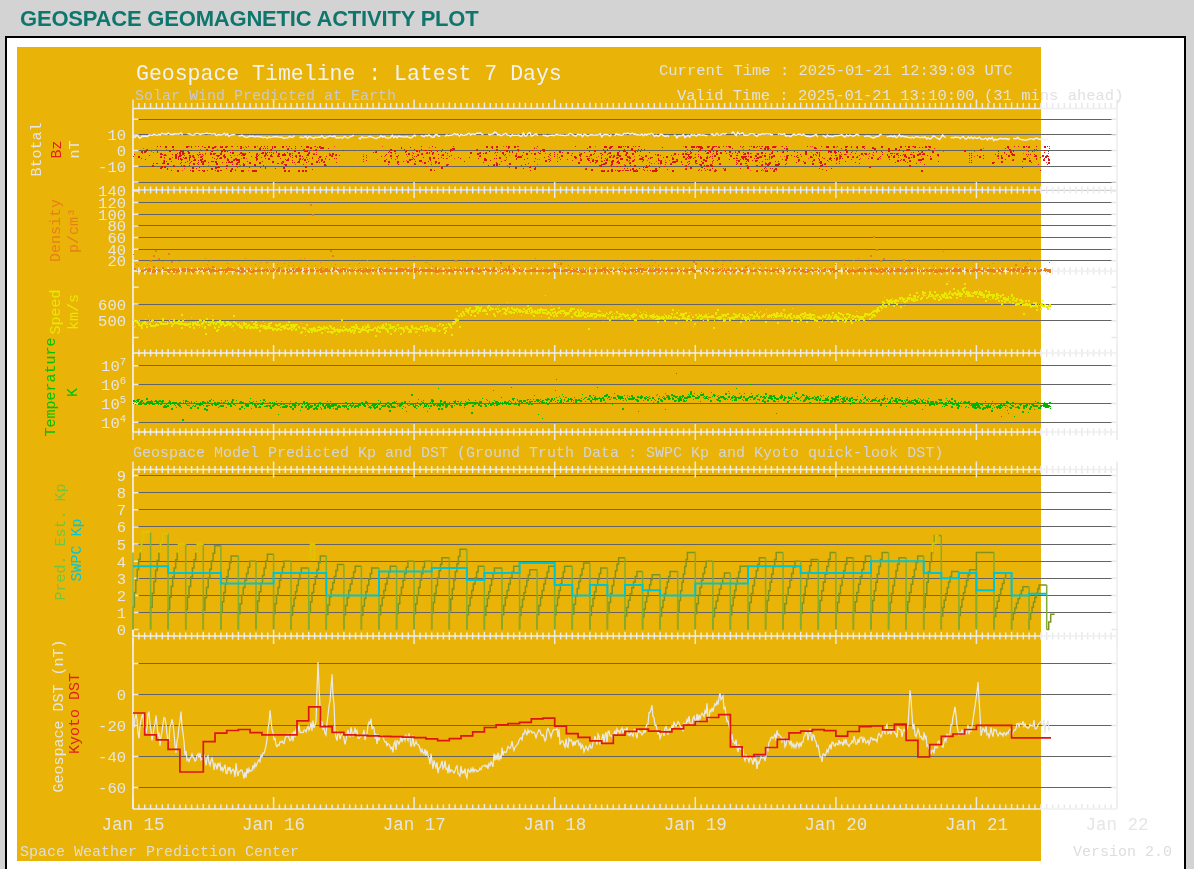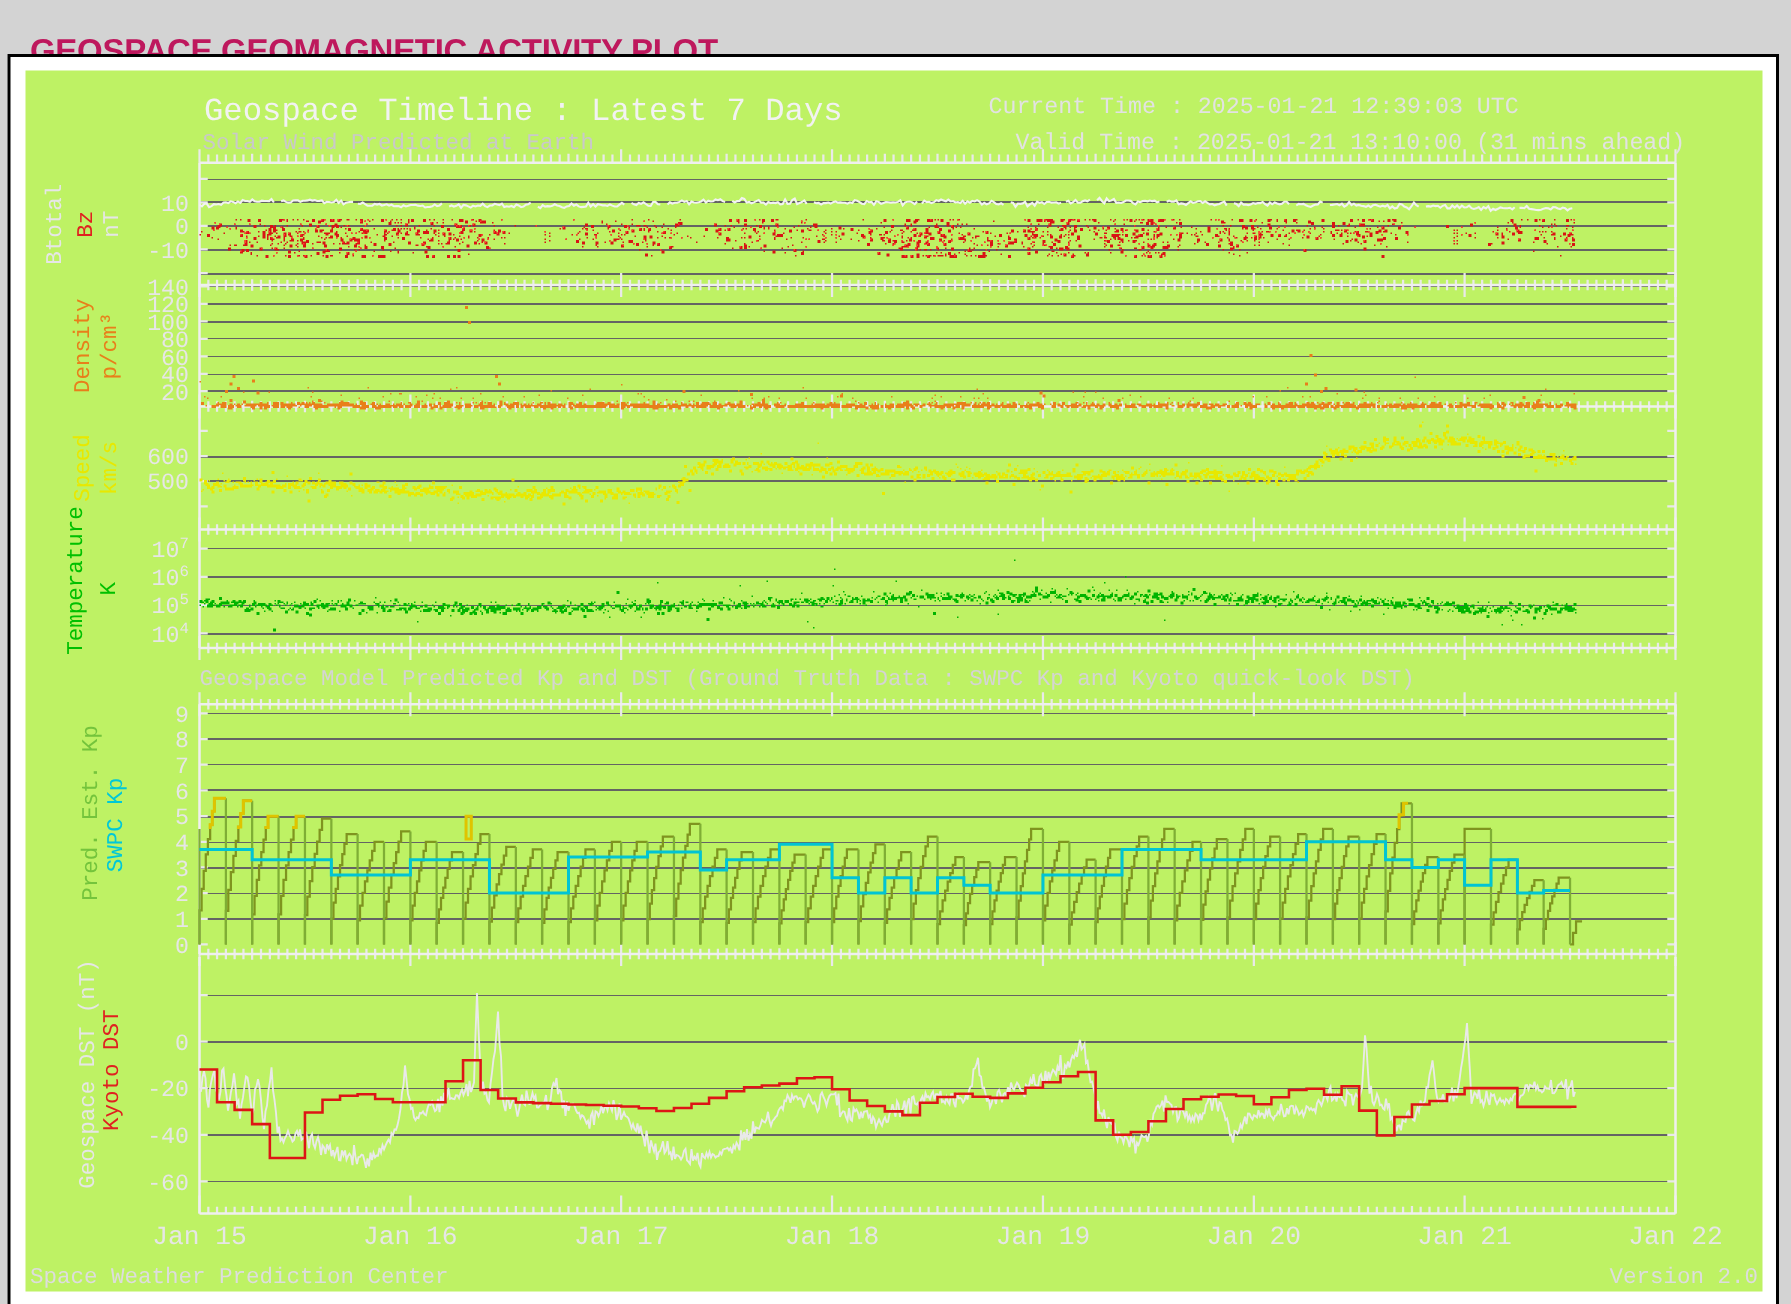--- a/index.html
+++ b/index.html
@@ -1,17 +1,17 @@
 <!DOCTYPE html>
 <html><head><meta charset="utf-8"><style>
 html,body{margin:0;padding:0;background:#d3d3d3;width:1194px;height:869px;overflow:hidden}
-#hdr{position:absolute;left:20px;top:21px;font-family:"Liberation Sans",sans-serif;
-font-weight:bold;font-size:22px;color:#be185d;letter-spacing:-0.2px}
+#hdr{position:absolute;left:20px;top:6px;font-family:"Liberation Sans",sans-serif;
+font-weight:bold;font-size:22px;color:#0f766e;letter-spacing:-0.2px}
 #box{position:absolute;left:5px;top:36px;width:1177px;height:845px;background:#fff;border:2px solid #000}
-#plot{position:absolute;left:17px;top:47px;width:1158px;height:814px;background:#bef264}
+#plot{position:absolute;left:17px;top:47px;width:1024px;height:814px;background:#eab308}
 svg text{white-space:pre}
 *{-webkit-font-smoothing:antialiased}
 </style></head><body>
 <div id="hdr">GEOSPACE GEOMAGNETIC ACTIVITY PLOT</div>
 <div id="box"></div>
 <div id="plot"><svg width="1158" height="814" viewBox="0 0 1158 814">
       <path d="M116.0 72.5H1100.0M116.0 87.5H1100.0M116.0 103.5H1100.0M116.0 119.5H1100.0M116.0 135.5H1100.0M116.0 143.5H1100.0M116.0 155.5H1100.0M116.0 167.5H1100.0M116.0 178.5H1100.0M116.0 190.5H1100.0M116.0 202.5H1100.0M116.0 213.5H1100.0M116.0 257.5H1100.0M116.0 273.5H1100.0M116.0 318.5H1100.0M116.0 337.5H1100.0M116.0 356.5H1100.0M116.0 375.5H1100.0M116.0 565.5H1100.0M116.0 548.5H1100.0M116.0 531.5H1100.0M116.0 514.5H1100.0M116.0 497.5H1100.0M116.0 479.5H1100.0M116.0 462.5H1100.0M116.0 445.5H1100.0M116.0 428.5H1100.0M116.0 616.5H1100.0M116.0 647.5H1100.0M116.0 678.5H1100.0M116.0 709.5H1100.0M116.0 740.5H1100.0" stroke="#646464" stroke-width="1" fill="none" shape-rendering="crispEdges"></path>
       <path d="M116.0 52.5V61.5M121.9 56.0V61.5M127.7 56.0V61.5M133.6 56.0V61.5M139.4 56.0V61.5M145.3 56.0V61.5M151.1 55.5V61.5M157.0 56.0V61.5M162.9 56.0V61.5M168.7 56.0V61.5M174.6 56.0V61.5M180.4 56.0V61.5M186.3 55.5V61.5M192.1 56.0V61.5M198.0 56.0V61.5M203.9 56.0V61.5M209.7 56.0V61.5M215.6 56.0V61.5M221.4 55.5V61.5M227.3 56.0V61.5M233.1 56.0V61.5M239.0 56.0V61.5M244.9 56.0V61.5M250.7 56.0V61.5M256.6 52.5V61.5M262.4 56.0V61.5M268.3 56.0V61.5M274.1 56.0V61.5M280.0 56.0V61.5M285.9 56.0V61.5M291.7 55.5V61.5M297.6 56.0V61.5M303.4 56.0V61.5M309.3 56.0V61.5M315.1 56.0V61.5M321.0 56.0V61.5M326.9 55.5V61.5M332.7 56.0V61.5M338.6 56.0V61.5M344.4 56.0V61.5M350.3 56.0V61.5M356.1 56.0V61.5M362.0 55.5V61.5M367.9 56.0V61.5M373.7 56.0V61.5M379.6 56.0V61.5M385.4 56.0V61.5M391.3 56.0V61.5M397.1 52.5V61.5M403.0 56.0V61.5M408.9 56.0V61.5M414.7 56.0V61.5M420.6 56.0V61.5M426.4 56.0V61.5M432.3 55.5V61.5M438.1 56.0V61.5M444.0 56.0V61.5M449.9 56.0V61.5M455.7 56.0V61.5M461.6 56.0V61.5M467.4 55.5V61.5M473.3 56.0V61.5M479.1 56.0V61.5M485.0 56.0V61.5M490.9 56.0V61.5M496.7 56.0V61.5M502.6 55.5V61.5M508.4 56.0V61.5M514.3 56.0V61.5M520.1 56.0V61.5M526.0 56.0V61.5M531.9 56.0V61.5M537.7 52.5V61.5M543.6 56.0V61.5M549.4 56.0V61.5M555.3 56.0V61.5M561.1 56.0V61.5M567.0 56.0V61.5M572.9 55.5V61.5M578.7 56.0V61.5M584.6 56.0V61.5M590.4 56.0V61.5M596.3 56.0V61.5M602.1 56.0V61.5M608.0 55.5V61.5M613.9 56.0V61.5M619.7 56.0V61.5M625.6 56.0V61.5M631.4 56.0V61.5M637.3 56.0V61.5M643.1 55.5V61.5M649.0 56.0V61.5M654.9 56.0V61.5M660.7 56.0V61.5M666.6 56.0V61.5M672.4 56.0V61.5M678.3 52.5V61.5M684.1 56.0V61.5M690.0 56.0V61.5M695.9 56.0V61.5M701.7 56.0V61.5M707.6 56.0V61.5M713.4 55.5V61.5M719.3 56.0V61.5M725.1 56.0V61.5M731.0 56.0V61.5M736.9 56.0V61.5M742.7 56.0V61.5M748.6 55.5V61.5M754.4 56.0V61.5M760.3 56.0V61.5M766.1 56.0V61.5M772.0 56.0V61.5M777.9 56.0V61.5M783.7 55.5V61.5M789.6 56.0V61.5M795.4 56.0V61.5M801.3 56.0V61.5M807.1 56.0V61.5M813.0 56.0V61.5M818.9 52.5V61.5M824.7 56.0V61.5M830.6 56.0V61.5M836.4 56.0V61.5M842.3 56.0V61.5M848.1 56.0V61.5M854.0 55.5V61.5M859.9 56.0V61.5M865.7 56.0V61.5M871.6 56.0V61.5M877.4 56.0V61.5M883.3 56.0V61.5M889.1 55.5V61.5M895.0 56.0V61.5M900.9 56.0V61.5M906.7 56.0V61.5M912.6 56.0V61.5M918.4 56.0V61.5M924.3 55.5V61.5M930.1 56.0V61.5M936.0 56.0V61.5M941.9 56.0V61.5M947.7 56.0V61.5M953.6 56.0V61.5M959.4 52.5V61.5M965.3 56.0V61.5M971.1 56.0V61.5M977.0 56.0V61.5M982.9 56.0V61.5M988.7 56.0V61.5M994.6 55.5V61.5M1000.4 56.0V61.5M1006.3 56.0V61.5M1012.1 56.0V61.5M1018.0 56.0V61.5M1023.9 56.0V61.5M1029.7 55.5V61.5M1035.6 56.0V61.5M1041.4 56.0V61.5M1047.3 56.0V61.5M1053.1 56.0V61.5M1059.0 56.0V61.5M1064.9 55.5V61.5M1070.7 56.0V61.5M1076.6 56.0V61.5M1082.4 56.0V61.5M1088.3 56.0V61.5M1094.1 56.0V61.5M1100.0 52.5V61.5M116.0 135.0V151.0M121.9 139.5V146.5M127.7 139.5V146.5M133.6 139.5V146.5M139.4 139.5V146.5M145.3 139.5V146.5M151.1 139.2V146.8M157.0 139.5V146.5M162.9 139.5V146.5M168.7 139.5V146.5M174.6 139.5V146.5M180.4 139.5V146.5M186.3 139.2V146.8M192.1 139.5V146.5M198.0 139.5V146.5M203.9 139.5V146.5M209.7 139.5V146.5M215.6 139.5V146.5M221.4 139.2V146.8M227.3 139.5V146.5M233.1 139.5V146.5M239.0 139.5V146.5M244.9 139.5V146.5M250.7 139.5V146.5M256.6 135.0V151.0M262.4 139.5V146.5M268.3 139.5V146.5M274.1 139.5V146.5M280.0 139.5V146.5M285.9 139.5V146.5M291.7 139.2V146.8M297.6 139.5V146.5M303.4 139.5V146.5M309.3 139.5V146.5M315.1 139.5V146.5M321.0 139.5V146.5M326.9 139.2V146.8M332.7 139.5V146.5M338.6 139.5V146.5M344.4 139.5V146.5M350.3 139.5V146.5M356.1 139.5V146.5M362.0 139.2V146.8M367.9 139.5V146.5M373.7 139.5V146.5M379.6 139.5V146.5M385.4 139.5V146.5M391.3 139.5V146.5M397.1 135.0V151.0M403.0 139.5V146.5M408.9 139.5V146.5M414.7 139.5V146.5M420.6 139.5V146.5M426.4 139.5V146.5M432.3 139.2V146.8M438.1 139.5V146.5M444.0 139.5V146.5M449.9 139.5V146.5M455.7 139.5V146.5M461.6 139.5V146.5M467.4 139.2V146.8M473.3 139.5V146.5M479.1 139.5V146.5M485.0 139.5V146.5M490.9 139.5V146.5M496.7 139.5V146.5M502.6 139.2V146.8M508.4 139.5V146.5M514.3 139.5V146.5M520.1 139.5V146.5M526.0 139.5V146.5M531.9 139.5V146.5M537.7 135.0V151.0M543.6 139.5V146.5M549.4 139.5V146.5M555.3 139.5V146.5M561.1 139.5V146.5M567.0 139.5V146.5M572.9 139.2V146.8M578.7 139.5V146.5M584.6 139.5V146.5M590.4 139.5V146.5M596.3 139.5V146.5M602.1 139.5V146.5M608.0 139.2V146.8M613.9 139.5V146.5M619.7 139.5V146.5M625.6 139.5V146.5M631.4 139.5V146.5M637.3 139.5V146.5M643.1 139.2V146.8M649.0 139.5V146.5M654.9 139.5V146.5M660.7 139.5V146.5M666.6 139.5V146.5M672.4 139.5V146.5M678.3 135.0V151.0M684.1 139.5V146.5M690.0 139.5V146.5M695.9 139.5V146.5M701.7 139.5V146.5M707.6 139.5V146.5M713.4 139.2V146.8M719.3 139.5V146.5M725.1 139.5V146.5M731.0 139.5V146.5M736.9 139.5V146.5M742.7 139.5V146.5M748.6 139.2V146.8M754.4 139.5V146.5M760.3 139.5V146.5M766.1 139.5V146.5M772.0 139.5V146.5M777.9 139.5V146.5M783.7 139.2V146.8M789.6 139.5V146.5M795.4 139.5V146.5M801.3 139.5V146.5M807.1 139.5V146.5M813.0 139.5V146.5M818.9 135.0V151.0M824.7 139.5V146.5M830.6 139.5V146.5M836.4 139.5V146.5M842.3 139.5V146.5M848.1 139.5V146.5M854.0 139.2V146.8M859.9 139.5V146.5M865.7 139.5V146.5M871.6 139.5V146.5M877.4 139.5V146.5M883.3 139.5V146.5M889.1 139.2V146.8M895.0 139.5V146.5M900.9 139.5V146.5M906.7 139.5V146.5M912.6 139.5V146.5M918.4 139.5V146.5M924.3 139.2V146.8M930.1 139.5V146.5M936.0 139.5V146.5M941.9 139.5V146.5M947.7 139.5V146.5M953.6 139.5V146.5M959.4 135.0V151.0M965.3 139.5V146.5M971.1 139.5V146.5M977.0 139.5V146.5M982.9 139.5V146.5M988.7 139.5V146.5M994.6 139.2V146.8M1000.4 139.5V146.5M1006.3 139.5V146.5M1012.1 139.5V146.5M1018.0 139.5V146.5M1023.9 139.5V146.5M1029.7 139.2V146.8M1035.6 139.5V146.5M1041.4 139.5V146.5M1047.3 139.5V146.5M1053.1 139.5V146.5M1059.0 139.5V146.5M1064.9 139.2V146.8M1070.7 139.5V146.5M1076.6 139.5V146.5M1082.4 139.5V146.5M1088.3 139.5V146.5M1094.1 139.5V146.5M1100.0 135.0V151.0M116.0 216.0V232.0M121.9 220.5V227.5M127.7 220.5V227.5M133.6 220.5V227.5M139.4 220.5V227.5M145.3 220.5V227.5M151.1 220.2V227.8M157.0 220.5V227.5M162.9 220.5V227.5M168.7 220.5V227.5M174.6 220.5V227.5M180.4 220.5V227.5M186.3 220.2V227.8M192.1 220.5V227.5M198.0 220.5V227.5M203.9 220.5V227.5M209.7 220.5V227.5M215.6 220.5V227.5M221.4 220.2V227.8M227.3 220.5V227.5M233.1 220.5V227.5M239.0 220.5V227.5M244.9 220.5V227.5M250.7 220.5V227.5M256.6 216.0V232.0M262.4 220.5V227.5M268.3 220.5V227.5M274.1 220.5V227.5M280.0 220.5V227.5M285.9 220.5V227.5M291.7 220.2V227.8M297.6 220.5V227.5M303.4 220.5V227.5M309.3 220.5V227.5M315.1 220.5V227.5M321.0 220.5V227.5M326.9 220.2V227.8M332.7 220.5V227.5M338.6 220.5V227.5M344.4 220.5V227.5M350.3 220.5V227.5M356.1 220.5V227.5M362.0 220.2V227.8M367.9 220.5V227.5M373.7 220.5V227.5M379.6 220.5V227.5M385.4 220.5V227.5M391.3 220.5V227.5M397.1 216.0V232.0M403.0 220.5V227.5M408.9 220.5V227.5M414.7 220.5V227.5M420.6 220.5V227.5M426.4 220.5V227.5M432.3 220.2V227.8M438.1 220.5V227.5M444.0 220.5V227.5M449.9 220.5V227.5M455.7 220.5V227.5M461.6 220.5V227.5M467.4 220.2V227.8M473.3 220.5V227.5M479.1 220.5V227.5M485.0 220.5V227.5M490.9 220.5V227.5M496.7 220.5V227.5M502.6 220.2V227.8M508.4 220.5V227.5M514.3 220.5V227.5M520.1 220.5V227.5M526.0 220.5V227.5M531.9 220.5V227.5M537.7 216.0V232.0M543.6 220.5V227.5M549.4 220.5V227.5M555.3 220.5V227.5M561.1 220.5V227.5M567.0 220.5V227.5M572.9 220.2V227.8M578.7 220.5V227.5M584.6 220.5V227.5M590.4 220.5V227.5M596.3 220.5V227.5M602.1 220.5V227.5M608.0 220.2V227.8M613.9 220.5V227.5M619.7 220.5V227.5M625.6 220.5V227.5M631.4 220.5V227.5M637.3 220.5V227.5M643.1 220.2V227.8M649.0 220.5V227.5M654.9 220.5V227.5M660.7 220.5V227.5M666.6 220.5V227.5M672.4 220.5V227.5M678.3 216.0V232.0M684.1 220.5V227.5M690.0 220.5V227.5M695.9 220.5V227.5M701.7 220.5V227.5M707.6 220.5V227.5M713.4 220.2V227.8M719.3 220.5V227.5M725.1 220.5V227.5M731.0 220.5V227.5M736.9 220.5V227.5M742.7 220.5V227.5M748.6 220.2V227.8M754.4 220.5V227.5M760.3 220.5V227.5M766.1 220.5V227.5M772.0 220.5V227.5M777.9 220.5V227.5M783.7 220.2V227.8M789.6 220.5V227.5M795.4 220.5V227.5M801.3 220.5V227.5M807.1 220.5V227.5M813.0 220.5V227.5M818.9 216.0V232.0M824.7 220.5V227.5M830.6 220.5V227.5M836.4 220.5V227.5M842.3 220.5V227.5M848.1 220.5V227.5M854.0 220.2V227.8M859.9 220.5V227.5M865.7 220.5V227.5M871.6 220.5V227.5M877.4 220.5V227.5M883.3 220.5V227.5M889.1 220.2V227.8M895.0 220.5V227.5M900.9 220.5V227.5M906.7 220.5V227.5M912.6 220.5V227.5M918.4 220.5V227.5M924.3 220.2V227.8M930.1 220.5V227.5M936.0 220.5V227.5M941.9 220.5V227.5M947.7 220.5V227.5M953.6 220.5V227.5M959.4 216.0V232.0M965.3 220.5V227.5M971.1 220.5V227.5M977.0 220.5V227.5M982.9 220.5V227.5M988.7 220.5V227.5M994.6 220.2V227.8M1000.4 220.5V227.5M1006.3 220.5V227.5M1012.1 220.5V227.5M1018.0 220.5V227.5M1023.9 220.5V227.5M1029.7 220.2V227.8M1035.6 220.5V227.5M1041.4 220.5V227.5M1047.3 220.5V227.5M1053.1 220.5V227.5M1059.0 220.5V227.5M1064.9 220.2V227.8M1070.7 220.5V227.5M1076.6 220.5V227.5M1082.4 220.5V227.5M1088.3 220.5V227.5M1094.1 220.5V227.5M1100.0 216.0V232.0M116.0 298.0V314.0M121.9 302.5V309.5M127.7 302.5V309.5M133.6 302.5V309.5M139.4 302.5V309.5M145.3 302.5V309.5M151.1 302.1V309.9M157.0 302.5V309.5M162.9 302.5V309.5M168.7 302.5V309.5M174.6 302.5V309.5M180.4 302.5V309.5M186.3 302.1V309.9M192.1 302.5V309.5M198.0 302.5V309.5M203.9 302.5V309.5M209.7 302.5V309.5M215.6 302.5V309.5M221.4 302.1V309.9M227.3 302.5V309.5M233.1 302.5V309.5M239.0 302.5V309.5M244.9 302.5V309.5M250.7 302.5V309.5M256.6 298.0V314.0M262.4 302.5V309.5M268.3 302.5V309.5M274.1 302.5V309.5M280.0 302.5V309.5M285.9 302.5V309.5M291.7 302.1V309.9M297.6 302.5V309.5M303.4 302.5V309.5M309.3 302.5V309.5M315.1 302.5V309.5M321.0 302.5V309.5M326.9 302.1V309.9M332.7 302.5V309.5M338.6 302.5V309.5M344.4 302.5V309.5M350.3 302.5V309.5M356.1 302.5V309.5M362.0 302.1V309.9M367.9 302.5V309.5M373.7 302.5V309.5M379.6 302.5V309.5M385.4 302.5V309.5M391.3 302.5V309.5M397.1 298.0V314.0M403.0 302.5V309.5M408.9 302.5V309.5M414.7 302.5V309.5M420.6 302.5V309.5M426.4 302.5V309.5M432.3 302.1V309.9M438.1 302.5V309.5M444.0 302.5V309.5M449.9 302.5V309.5M455.7 302.5V309.5M461.6 302.5V309.5M467.4 302.1V309.9M473.3 302.5V309.5M479.1 302.5V309.5M485.0 302.5V309.5M490.9 302.5V309.5M496.7 302.5V309.5M502.6 302.1V309.9M508.4 302.5V309.5M514.3 302.5V309.5M520.1 302.5V309.5M526.0 302.5V309.5M531.9 302.5V309.5M537.7 298.0V314.0M543.6 302.5V309.5M549.4 302.5V309.5M555.3 302.5V309.5M561.1 302.5V309.5M567.0 302.5V309.5M572.9 302.1V309.9M578.7 302.5V309.5M584.6 302.5V309.5M590.4 302.5V309.5M596.3 302.5V309.5M602.1 302.5V309.5M608.0 302.1V309.9M613.9 302.5V309.5M619.7 302.5V309.5M625.6 302.5V309.5M631.4 302.5V309.5M637.3 302.5V309.5M643.1 302.1V309.9M649.0 302.5V309.5M654.9 302.5V309.5M660.7 302.5V309.5M666.6 302.5V309.5M672.4 302.5V309.5M678.3 298.0V314.0M684.1 302.5V309.5M690.0 302.5V309.5M695.9 302.5V309.5M701.7 302.5V309.5M707.6 302.5V309.5M713.4 302.1V309.9M719.3 302.5V309.5M725.1 302.5V309.5M731.0 302.5V309.5M736.9 302.5V309.5M742.7 302.5V309.5M748.6 302.1V309.9M754.4 302.5V309.5M760.3 302.5V309.5M766.1 302.5V309.5M772.0 302.5V309.5M777.9 302.5V309.5M783.7 302.1V309.9M789.6 302.5V309.5M795.4 302.5V309.5M801.3 302.5V309.5M807.1 302.5V309.5M813.0 302.5V309.5M818.9 298.0V314.0M824.7 302.5V309.5M830.6 302.5V309.5M836.4 302.5V309.5M842.3 302.5V309.5M848.1 302.5V309.5M854.0 302.1V309.9M859.9 302.5V309.5M865.7 302.5V309.5M871.6 302.5V309.5M877.4 302.5V309.5M883.3 302.5V309.5M889.1 302.1V309.9M895.0 302.5V309.5M900.9 302.5V309.5M906.7 302.5V309.5M912.6 302.5V309.5M918.4 302.5V309.5M924.3 302.1V309.9M930.1 302.5V309.5M936.0 302.5V309.5M941.9 302.5V309.5M947.7 302.5V309.5M953.6 302.5V309.5M959.4 298.0V314.0M965.3 302.5V309.5M971.1 302.5V309.5M977.0 302.5V309.5M982.9 302.5V309.5M988.7 302.5V309.5M994.6 302.1V309.9M1000.4 302.5V309.5M1006.3 302.5V309.5M1012.1 302.5V309.5M1018.0 302.5V309.5M1023.9 302.5V309.5M1029.7 302.1V309.9M1035.6 302.5V309.5M1041.4 302.5V309.5M1047.3 302.5V309.5M1053.1 302.5V309.5M1059.0 302.5V309.5M1064.9 302.1V309.9M1070.7 302.5V309.5M1076.6 302.5V309.5M1082.4 302.5V309.5M1088.3 302.5V309.5M1094.1 302.5V309.5M1100.0 298.0V314.0M116.0 377.0V393.0M121.9 381.5V388.5M127.7 381.5V388.5M133.6 381.5V388.5M139.4 381.5V388.5M145.3 381.5V388.5M151.1 381.1V388.9M157.0 381.5V388.5M162.9 381.5V388.5M168.7 381.5V388.5M174.6 381.5V388.5M180.4 381.5V388.5M186.3 381.1V388.9M192.1 381.5V388.5M198.0 381.5V388.5M203.9 381.5V388.5M209.7 381.5V388.5M215.6 381.5V388.5M221.4 381.1V388.9M227.3 381.5V388.5M233.1 381.5V388.5M239.0 381.5V388.5M244.9 381.5V388.5M250.7 381.5V388.5M256.6 377.0V393.0M262.4 381.5V388.5M268.3 381.5V388.5M274.1 381.5V388.5M280.0 381.5V388.5M285.9 381.5V388.5M291.7 381.1V388.9M297.6 381.5V388.5M303.4 381.5V388.5M309.3 381.5V388.5M315.1 381.5V388.5M321.0 381.5V388.5M326.9 381.1V388.9M332.7 381.5V388.5M338.6 381.5V388.5M344.4 381.5V388.5M350.3 381.5V388.5M356.1 381.5V388.5M362.0 381.1V388.9M367.9 381.5V388.5M373.7 381.5V388.5M379.6 381.5V388.5M385.4 381.5V388.5M391.3 381.5V388.5M397.1 377.0V393.0M403.0 381.5V388.5M408.9 381.5V388.5M414.7 381.5V388.5M420.6 381.5V388.5M426.4 381.5V388.5M432.3 381.1V388.9M438.1 381.5V388.5M444.0 381.5V388.5M449.9 381.5V388.5M455.7 381.5V388.5M461.6 381.5V388.5M467.4 381.1V388.9M473.3 381.5V388.5M479.1 381.5V388.5M485.0 381.5V388.5M490.9 381.5V388.5M496.7 381.5V388.5M502.6 381.1V388.9M508.4 381.5V388.5M514.3 381.5V388.5M520.1 381.5V388.5M526.0 381.5V388.5M531.9 381.5V388.5M537.7 377.0V393.0M543.6 381.5V388.5M549.4 381.5V388.5M555.3 381.5V388.5M561.1 381.5V388.5M567.0 381.5V388.5M572.9 381.1V388.9M578.7 381.5V388.5M584.6 381.5V388.5M590.4 381.5V388.5M596.3 381.5V388.5M602.1 381.5V388.5M608.0 381.1V388.9M613.9 381.5V388.5M619.7 381.5V388.5M625.6 381.5V388.5M631.4 381.5V388.5M637.3 381.5V388.5M643.1 381.1V388.9M649.0 381.5V388.5M654.9 381.5V388.5M660.7 381.5V388.5M666.6 381.5V388.5M672.4 381.5V388.5M678.3 377.0V393.0M684.1 381.5V388.5M690.0 381.5V388.5M695.9 381.5V388.5M701.7 381.5V388.5M707.6 381.5V388.5M713.4 381.1V388.9M719.3 381.5V388.5M725.1 381.5V388.5M731.0 381.5V388.5M736.9 381.5V388.5M742.7 381.5V388.5M748.6 381.1V388.9M754.4 381.5V388.5M760.3 381.5V388.5M766.1 381.5V388.5M772.0 381.5V388.5M777.9 381.5V388.5M783.7 381.1V388.9M789.6 381.5V388.5M795.4 381.5V388.5M801.3 381.5V388.5M807.1 381.5V388.5M813.0 381.5V388.5M818.9 377.0V393.0M824.7 381.5V388.5M830.6 381.5V388.5M836.4 381.5V388.5M842.3 381.5V388.5M848.1 381.5V388.5M854.0 381.1V388.9M859.9 381.5V388.5M865.7 381.5V388.5M871.6 381.5V388.5M877.4 381.5V388.5M883.3 381.5V388.5M889.1 381.1V388.9M895.0 381.5V388.5M900.9 381.5V388.5M906.7 381.5V388.5M912.6 381.5V388.5M918.4 381.5V388.5M924.3 381.1V388.9M930.1 381.5V388.5M936.0 381.5V388.5M941.9 381.5V388.5M947.7 381.5V388.5M953.6 381.5V388.5M959.4 377.0V393.0M965.3 381.5V388.5M971.1 381.5V388.5M977.0 381.5V388.5M982.9 381.5V388.5M988.7 381.5V388.5M994.6 381.1V388.9M1000.4 381.5V388.5M1006.3 381.5V388.5M1012.1 381.5V388.5M1018.0 381.5V388.5M1023.9 381.5V388.5M1029.7 381.1V388.9M1035.6 381.5V388.5M1041.4 381.5V388.5M1047.3 381.5V388.5M1053.1 381.5V388.5M1059.0 381.5V388.5M1064.9 381.1V388.9M1070.7 381.5V388.5M1076.6 381.5V388.5M1082.4 381.5V388.5M1088.3 381.5V388.5M1094.1 381.5V388.5M1100.0 377.0V393.0M116.0 414.5V430.5M121.9 419.0V426.0M127.7 419.0V426.0M133.6 419.0V426.0M139.4 419.0V426.0M145.3 419.0V426.0M151.1 418.6V426.4M157.0 419.0V426.0M162.9 419.0V426.0M168.7 419.0V426.0M174.6 419.0V426.0M180.4 419.0V426.0M186.3 418.6V426.4M192.1 419.0V426.0M198.0 419.0V426.0M203.9 419.0V426.0M209.7 419.0V426.0M215.6 419.0V426.0M221.4 418.6V426.4M227.3 419.0V426.0M233.1 419.0V426.0M239.0 419.0V426.0M244.9 419.0V426.0M250.7 419.0V426.0M256.6 414.5V430.5M262.4 419.0V426.0M268.3 419.0V426.0M274.1 419.0V426.0M280.0 419.0V426.0M285.9 419.0V426.0M291.7 418.6V426.4M297.6 419.0V426.0M303.4 419.0V426.0M309.3 419.0V426.0M315.1 419.0V426.0M321.0 419.0V426.0M326.9 418.6V426.4M332.7 419.0V426.0M338.6 419.0V426.0M344.4 419.0V426.0M350.3 419.0V426.0M356.1 419.0V426.0M362.0 418.6V426.4M367.9 419.0V426.0M373.7 419.0V426.0M379.6 419.0V426.0M385.4 419.0V426.0M391.3 419.0V426.0M397.1 414.5V430.5M403.0 419.0V426.0M408.9 419.0V426.0M414.7 419.0V426.0M420.6 419.0V426.0M426.4 419.0V426.0M432.3 418.6V426.4M438.1 419.0V426.0M444.0 419.0V426.0M449.9 419.0V426.0M455.7 419.0V426.0M461.6 419.0V426.0M467.4 418.6V426.4M473.3 419.0V426.0M479.1 419.0V426.0M485.0 419.0V426.0M490.9 419.0V426.0M496.7 419.0V426.0M502.6 418.6V426.4M508.4 419.0V426.0M514.3 419.0V426.0M520.1 419.0V426.0M526.0 419.0V426.0M531.9 419.0V426.0M537.7 414.5V430.5M543.6 419.0V426.0M549.4 419.0V426.0M555.3 419.0V426.0M561.1 419.0V426.0M567.0 419.0V426.0M572.9 418.6V426.4M578.7 419.0V426.0M584.6 419.0V426.0M590.4 419.0V426.0M596.3 419.0V426.0M602.1 419.0V426.0M608.0 418.6V426.4M613.9 419.0V426.0M619.7 419.0V426.0M625.6 419.0V426.0M631.4 419.0V426.0M637.3 419.0V426.0M643.1 418.6V426.4M649.0 419.0V426.0M654.9 419.0V426.0M660.7 419.0V426.0M666.6 419.0V426.0M672.4 419.0V426.0M678.3 414.5V430.5M684.1 419.0V426.0M690.0 419.0V426.0M695.9 419.0V426.0M701.7 419.0V426.0M707.6 419.0V426.0M713.4 418.6V426.4M719.3 419.0V426.0M725.1 419.0V426.0M731.0 419.0V426.0M736.9 419.0V426.0M742.7 419.0V426.0M748.6 418.6V426.4M754.4 419.0V426.0M760.3 419.0V426.0M766.1 419.0V426.0M772.0 419.0V426.0M777.9 419.0V426.0M783.7 418.6V426.4M789.6 419.0V426.0M795.4 419.0V426.0M801.3 419.0V426.0M807.1 419.0V426.0M813.0 419.0V426.0M818.9 414.5V430.5M824.7 419.0V426.0M830.6 419.0V426.0M836.4 419.0V426.0M842.3 419.0V426.0M848.1 419.0V426.0M854.0 418.6V426.4M859.9 419.0V426.0M865.7 419.0V426.0M871.6 419.0V426.0M877.4 419.0V426.0M883.3 419.0V426.0M889.1 418.6V426.4M895.0 419.0V426.0M900.9 419.0V426.0M906.7 419.0V426.0M912.6 419.0V426.0M918.4 419.0V426.0M924.3 418.6V426.4M930.1 419.0V426.0M936.0 419.0V426.0M941.9 419.0V426.0M947.7 419.0V426.0M953.6 419.0V426.0M959.4 414.5V430.5M965.3 419.0V426.0M971.1 419.0V426.0M977.0 419.0V426.0M982.9 419.0V426.0M988.7 419.0V426.0M994.6 418.6V426.4M1000.4 419.0V426.0M1006.3 419.0V426.0M1012.1 419.0V426.0M1018.0 419.0V426.0M1023.9 419.0V426.0M1029.7 418.6V426.4M1035.6 419.0V426.0M1041.4 419.0V426.0M1047.3 419.0V426.0M1053.1 419.0V426.0M1059.0 419.0V426.0M1064.9 418.6V426.4M1070.7 419.0V426.0M1076.6 419.0V426.0M1082.4 419.0V426.0M1088.3 419.0V426.0M1094.1 419.0V426.0M1100.0 414.5V430.5M116.0 581.0V597.0M121.9 585.5V592.5M127.7 585.5V592.5M133.6 585.5V592.5M139.4 585.5V592.5M145.3 585.5V592.5M151.1 585.1V592.9M157.0 585.5V592.5M162.9 585.5V592.5M168.7 585.5V592.5M174.6 585.5V592.5M180.4 585.5V592.5M186.3 585.1V592.9M192.1 585.5V592.5M198.0 585.5V592.5M203.9 585.5V592.5M209.7 585.5V592.5M215.6 585.5V592.5M221.4 585.1V592.9M227.3 585.5V592.5M233.1 585.5V592.5M239.0 585.5V592.5M244.9 585.5V592.5M250.7 585.5V592.5M256.6 581.0V597.0M262.4 585.5V592.5M268.3 585.5V592.5M274.1 585.5V592.5M280.0 585.5V592.5M285.9 585.5V592.5M291.7 585.1V592.9M297.6 585.5V592.5M303.4 585.5V592.5M309.3 585.5V592.5M315.1 585.5V592.5M321.0 585.5V592.5M326.9 585.1V592.9M332.7 585.5V592.5M338.6 585.5V592.5M344.4 585.5V592.5M350.3 585.5V592.5M356.1 585.5V592.5M362.0 585.1V592.9M367.9 585.5V592.5M373.7 585.5V592.5M379.6 585.5V592.5M385.4 585.5V592.5M391.3 585.5V592.5M397.1 581.0V597.0M403.0 585.5V592.5M408.9 585.5V592.5M414.7 585.5V592.5M420.6 585.5V592.5M426.4 585.5V592.5M432.3 585.1V592.9M438.1 585.5V592.5M444.0 585.5V592.5M449.9 585.5V592.5M455.7 585.5V592.5M461.6 585.5V592.5M467.4 585.1V592.9M473.3 585.5V592.5M479.1 585.5V592.5M485.0 585.5V592.5M490.9 585.5V592.5M496.7 585.5V592.5M502.6 585.1V592.9M508.4 585.5V592.5M514.3 585.5V592.5M520.1 585.5V592.5M526.0 585.5V592.5M531.9 585.5V592.5M537.7 581.0V597.0M543.6 585.5V592.5M549.4 585.5V592.5M555.3 585.5V592.5M561.1 585.5V592.5M567.0 585.5V592.5M572.9 585.1V592.9M578.7 585.5V592.5M584.6 585.5V592.5M590.4 585.5V592.5M596.3 585.5V592.5M602.1 585.5V592.5M608.0 585.1V592.9M613.9 585.5V592.5M619.7 585.5V592.5M625.6 585.5V592.5M631.4 585.5V592.5M637.3 585.5V592.5M643.1 585.1V592.9M649.0 585.5V592.5M654.9 585.5V592.5M660.7 585.5V592.5M666.6 585.5V592.5M672.4 585.5V592.5M678.3 581.0V597.0M684.1 585.5V592.5M690.0 585.5V592.5M695.9 585.5V592.5M701.7 585.5V592.5M707.6 585.5V592.5M713.4 585.1V592.9M719.3 585.5V592.5M725.1 585.5V592.5M731.0 585.5V592.5M736.9 585.5V592.5M742.7 585.5V592.5M748.6 585.1V592.9M754.4 585.5V592.5M760.3 585.5V592.5M766.1 585.5V592.5M772.0 585.5V592.5M777.9 585.5V592.5M783.7 585.1V592.9M789.6 585.5V592.5M795.4 585.5V592.5M801.3 585.5V592.5M807.1 585.5V592.5M813.0 585.5V592.5M818.9 581.0V597.0M824.7 585.5V592.5M830.6 585.5V592.5M836.4 585.5V592.5M842.3 585.5V592.5M848.1 585.5V592.5M854.0 585.1V592.9M859.9 585.5V592.5M865.7 585.5V592.5M871.6 585.5V592.5M877.4 585.5V592.5M883.3 585.5V592.5M889.1 585.1V592.9M895.0 585.5V592.5M900.9 585.5V592.5M906.7 585.5V592.5M912.6 585.5V592.5M918.4 585.5V592.5M924.3 585.1V592.9M930.1 585.5V592.5M936.0 585.5V592.5M941.9 585.5V592.5M947.7 585.5V592.5M953.6 585.5V592.5M959.4 581.0V597.0M965.3 585.5V592.5M971.1 585.5V592.5M977.0 585.5V592.5M982.9 585.5V592.5M988.7 585.5V592.5M994.6 585.1V592.9M1000.4 585.5V592.5M1006.3 585.5V592.5M1012.1 585.5V592.5M1018.0 585.5V592.5M1023.9 585.5V592.5M1029.7 585.1V592.9M1035.6 585.5V592.5M1041.4 585.5V592.5M1047.3 585.5V592.5M1053.1 585.5V592.5M1059.0 585.5V592.5M1064.9 585.1V592.9M1070.7 585.5V592.5M1076.6 585.5V592.5M1082.4 585.5V592.5M1088.3 585.5V592.5M1094.1 585.5V592.5M1100.0 581.0V597.0M116.0 750.0V762.0M121.9 757.5V762.0M127.7 757.5V762.0M133.6 757.5V762.0M139.4 757.5V762.0M145.3 757.5V762.0M151.1 757.0V762.0M157.0 757.5V762.0M162.9 757.5V762.0M168.7 757.5V762.0M174.6 757.5V762.0M180.4 757.5V762.0M186.3 757.0V762.0M192.1 757.5V762.0M198.0 757.5V762.0M203.9 757.5V762.0M209.7 757.5V762.0M215.6 757.5V762.0M221.4 757.0V762.0M227.3 757.5V762.0M233.1 757.5V762.0M239.0 757.5V762.0M244.9 757.5V762.0M250.7 757.5V762.0M256.6 750.0V762.0M262.4 757.5V762.0M268.3 757.5V762.0M274.1 757.5V762.0M280.0 757.5V762.0M285.9 757.5V762.0M291.7 757.0V762.0M297.6 757.5V762.0M303.4 757.5V762.0M309.3 757.5V762.0M315.1 757.5V762.0M321.0 757.5V762.0M326.9 757.0V762.0M332.7 757.5V762.0M338.6 757.5V762.0M344.4 757.5V762.0M350.3 757.5V762.0M356.1 757.5V762.0M362.0 757.0V762.0M367.9 757.5V762.0M373.7 757.5V762.0M379.6 757.5V762.0M385.4 757.5V762.0M391.3 757.5V762.0M397.1 750.0V762.0M403.0 757.5V762.0M408.9 757.5V762.0M414.7 757.5V762.0M420.6 757.5V762.0M426.4 757.5V762.0M432.3 757.0V762.0M438.1 757.5V762.0M444.0 757.5V762.0M449.9 757.5V762.0M455.7 757.5V762.0M461.6 757.5V762.0M467.4 757.0V762.0M473.3 757.5V762.0M479.1 757.5V762.0M485.0 757.5V762.0M490.9 757.5V762.0M496.7 757.5V762.0M502.6 757.0V762.0M508.4 757.5V762.0M514.3 757.5V762.0M520.1 757.5V762.0M526.0 757.5V762.0M531.9 757.5V762.0M537.7 750.0V762.0M543.6 757.5V762.0M549.4 757.5V762.0M555.3 757.5V762.0M561.1 757.5V762.0M567.0 757.5V762.0M572.9 757.0V762.0M578.7 757.5V762.0M584.6 757.5V762.0M590.4 757.5V762.0M596.3 757.5V762.0M602.1 757.5V762.0M608.0 757.0V762.0M613.9 757.5V762.0M619.7 757.5V762.0M625.6 757.5V762.0M631.4 757.5V762.0M637.3 757.5V762.0M643.1 757.0V762.0M649.0 757.5V762.0M654.9 757.5V762.0M660.7 757.5V762.0M666.6 757.5V762.0M672.4 757.5V762.0M678.3 750.0V762.0M684.1 757.5V762.0M690.0 757.5V762.0M695.9 757.5V762.0M701.7 757.5V762.0M707.6 757.5V762.0M713.4 757.0V762.0M719.3 757.5V762.0M725.1 757.5V762.0M731.0 757.5V762.0M736.9 757.5V762.0M742.7 757.5V762.0M748.6 757.0V762.0M754.4 757.5V762.0M760.3 757.5V762.0M766.1 757.5V762.0M772.0 757.5V762.0M777.9 757.5V762.0M783.7 757.0V762.0M789.6 757.5V762.0M795.4 757.5V762.0M801.3 757.5V762.0M807.1 757.5V762.0M813.0 757.5V762.0M818.9 750.0V762.0M824.7 757.5V762.0M830.6 757.5V762.0M836.4 757.5V762.0M842.3 757.5V762.0M848.1 757.5V762.0M854.0 757.0V762.0M859.9 757.5V762.0M865.7 757.5V762.0M871.6 757.5V762.0M877.4 757.5V762.0M883.3 757.5V762.0M889.1 757.0V762.0M895.0 757.5V762.0M900.9 757.5V762.0M906.7 757.5V762.0M912.6 757.5V762.0M918.4 757.5V762.0M924.3 757.0V762.0M930.1 757.5V762.0M936.0 757.5V762.0M941.9 757.5V762.0M947.7 757.5V762.0M953.6 757.5V762.0M959.4 750.0V762.0M965.3 757.5V762.0M971.1 757.5V762.0M977.0 757.5V762.0M982.9 757.5V762.0M988.7 757.5V762.0M994.6 757.0V762.0M1000.4 757.5V762.0M1006.3 757.5V762.0M1012.1 757.5V762.0M1018.0 757.5V762.0M1023.9 757.5V762.0M1029.7 757.0V762.0M1035.6 757.5V762.0M1041.4 757.5V762.0M1047.3 757.5V762.0M1053.1 757.5V762.0M1059.0 757.5V762.0M1064.9 757.0V762.0M1070.7 757.5V762.0M1076.6 757.5V762.0M1082.4 757.5V762.0M1088.3 757.5V762.0M1094.1 757.5V762.0M1100.0 750.0V762.0M116.0 72.2h5.5M1094.5 72.2h5.5M116.0 87.9h5.5M1094.5 87.9h5.5M116.0 103.6h5.5M1094.5 103.6h5.5M116.0 119.3h5.5M1094.5 119.3h5.5M116.0 135.0h5.5M1094.5 135.0h5.5M116.0 143.9h5.5M1094.5 143.9h5.5M116.0 155.6h5.5M1094.5 155.6h5.5M116.0 167.2h5.5M1094.5 167.2h5.5M116.0 178.9h5.5M1094.5 178.9h5.5M116.0 190.6h5.5M1094.5 190.6h5.5M116.0 202.2h5.5M1094.5 202.2h5.5M116.0 213.8h5.5M1094.5 213.8h5.5M116.0 257.0h5.5M1094.5 257.0h5.5M116.0 273.8h5.5M1094.5 273.8h5.5M116.0 240.2h5.5M1094.5 240.2h5.5M116.0 290.6h5.5M1094.5 290.6h5.5M116.0 318.7h5.5M1094.5 318.7h5.5M116.0 337.5h5.5M1094.5 337.5h5.5M116.0 356.4h5.5M1094.5 356.4h5.5M116.0 375.3h5.5M1094.5 375.3h5.5M116.0 565.5h5.5M1094.5 565.5h5.5M116.0 548.4h5.5M1094.5 548.4h5.5M116.0 531.3h5.5M1094.5 531.3h5.5M116.0 514.2h5.5M1094.5 514.2h5.5M116.0 497.1h5.5M1094.5 497.1h5.5M116.0 479.9h5.5M1094.5 479.9h5.5M116.0 462.8h5.5M1094.5 462.8h5.5M116.0 445.7h5.5M1094.5 445.7h5.5M116.0 428.6h5.5M1094.5 428.6h5.5M116.0 582.6h5.5M1094.5 582.6h5.5M116.0 616.4h5.5M1094.5 616.4h5.5M116.0 647.4h5.5M1094.5 647.4h5.5M116.0 678.4h5.5M1094.5 678.4h5.5M116.0 709.5h5.5M1094.5 709.5h5.5M116.0 740.5h5.5M1094.5 740.5h5.5" stroke="#e9e9e9" stroke-width="1.5" fill="none"></path>
       <path d="M116.0 61.5V143.0M1100.0 61.5V143.0M116.0 143.0V224.0M1100.0 143.0V224.0M116.0 224.0V306.0M1100.0 224.0V306.0M116.0 306.0V385.0M1100.0 306.0V385.0M116.0 422.5V589.0M1100.0 422.5V589.0M116.0 591.0V762.0M1100.0 591.0V762.0M116.0 61.5H1100.0M116.0 143.0H1100.0M116.0 224.0H1100.0M116.0 306.0H1100.0M116.0 385.0H1100.0M116.0 422.5H1100.0M116.0 589.0H1100.0M116.0 762.0H1100.0" stroke="#efefef" stroke-width="1.7" fill="none"></path>
       <text x="119" y="33" font-size="21.5" fill="#f2f2f2" text-anchor="start" font-family="Liberation Mono" font-weight="normal">Geospace Timeline : Latest 7 Days</text>

